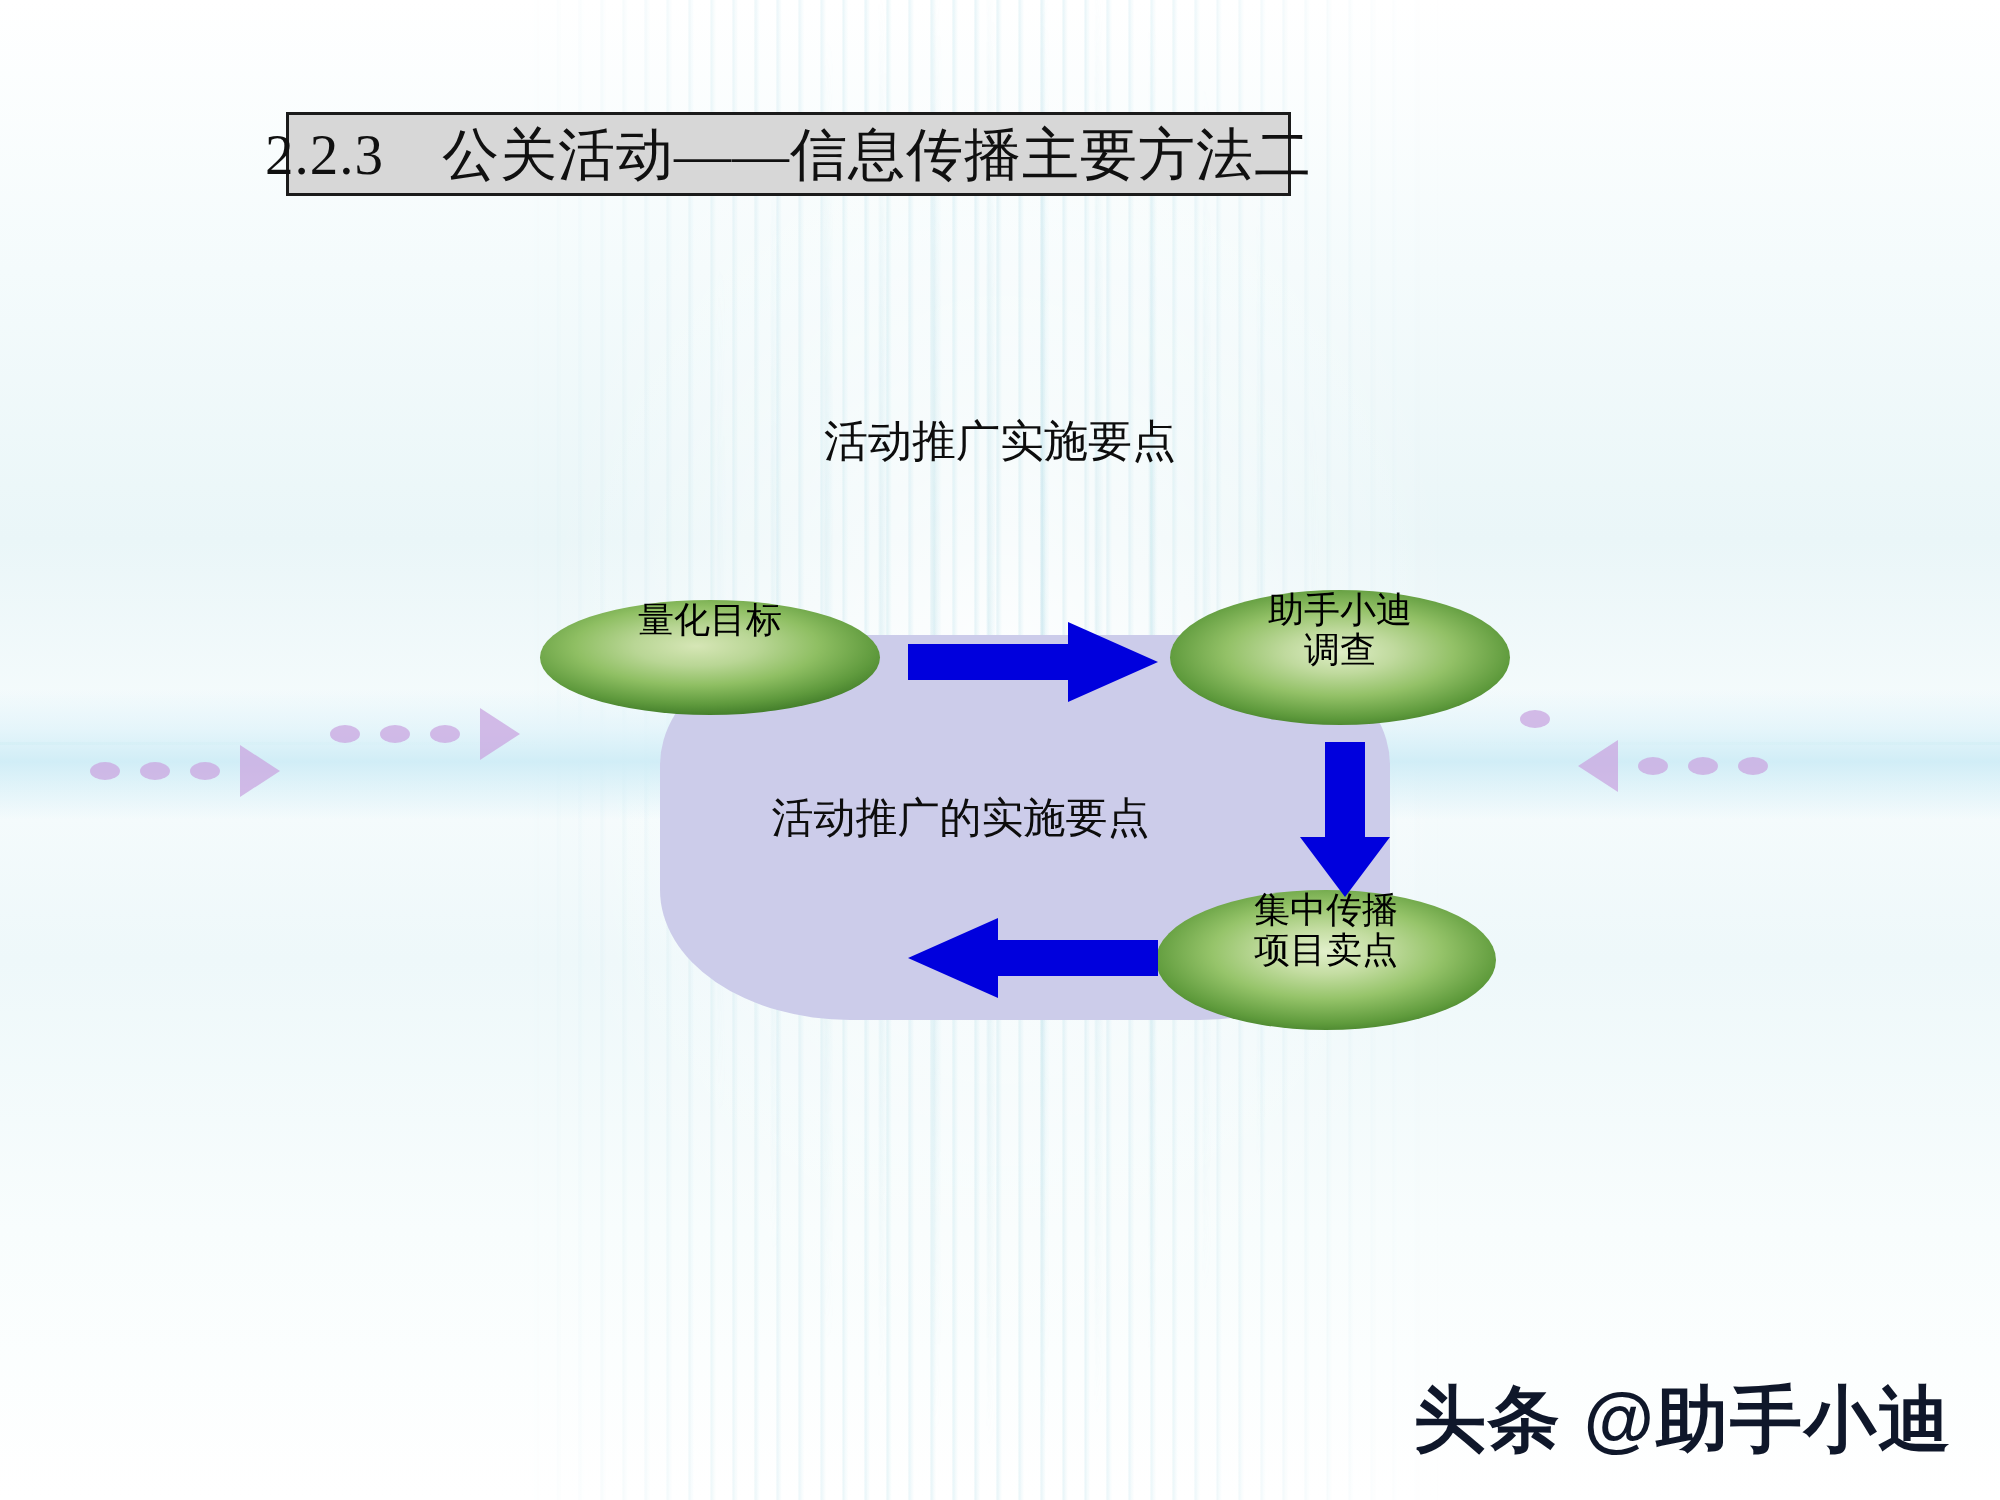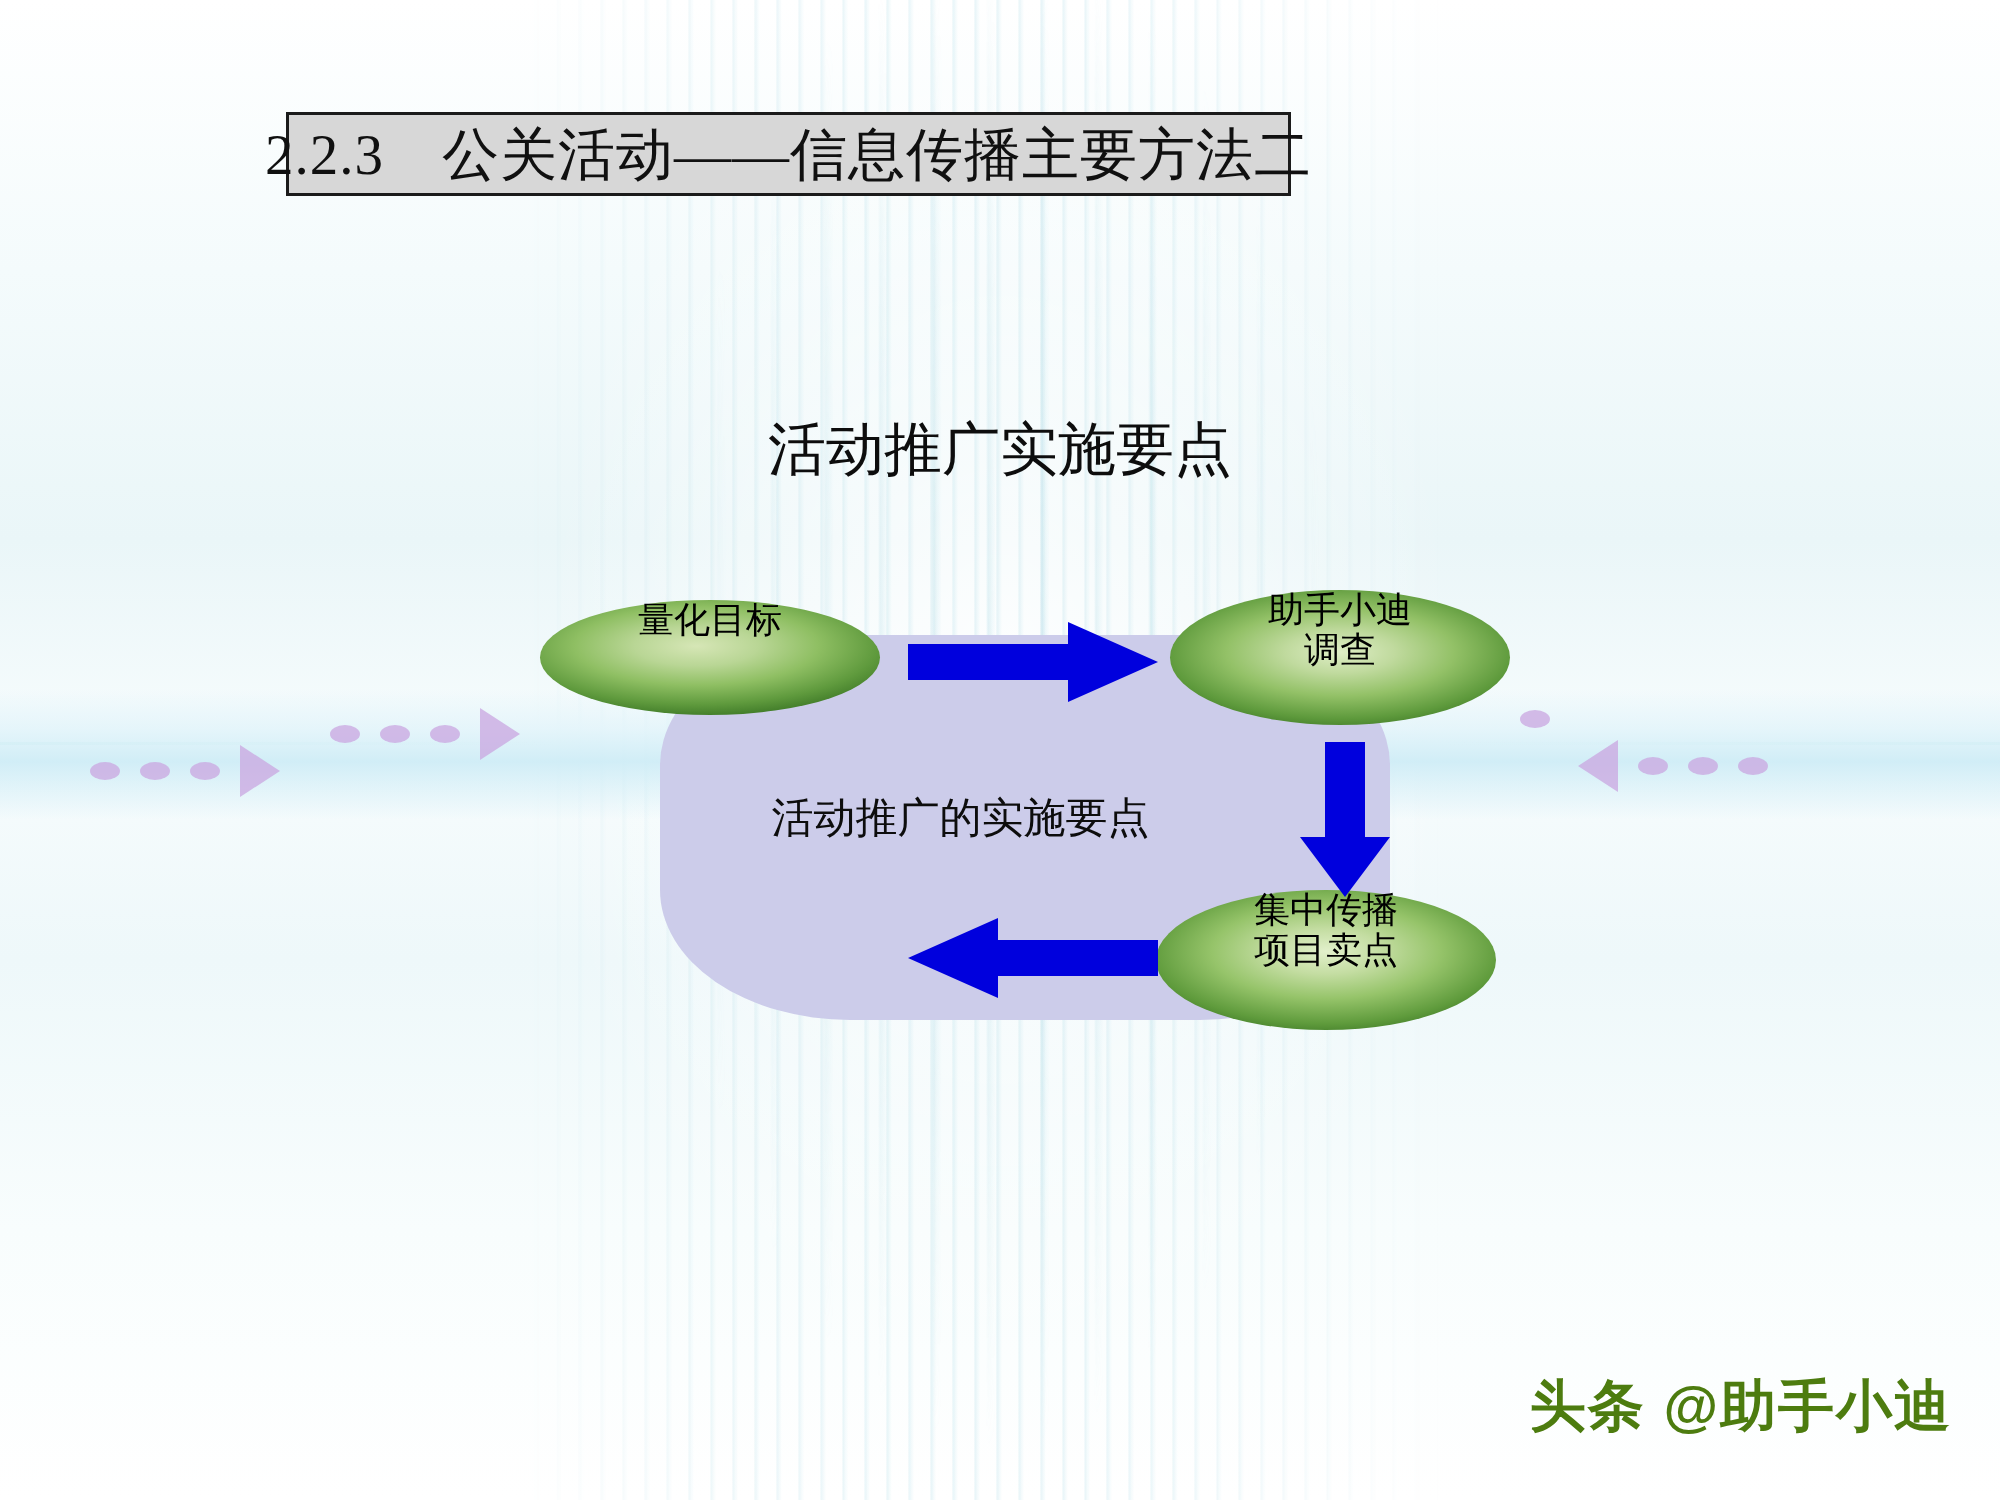--- a/index.html
+++ b/index.html
@@ -149,21 +149,21 @@
     font-family: "Liberation Serif", "DejaVu Serif", serif;
     line-height: 1;
   }
 
   
   #subtitle {
     position: absolute;
     left: 0; right: 0;
     top: 418px;
     text-align: center;
-    font-size: 58px;
+    font-size: 44px;
     color: #0d0d0d;
     font-family: "Liberation Serif", "DejaVu Serif", serif;
     line-height: 1.1;
   }
 
   
   #diagram {
     position: absolute;
     left: 540px;
     top: 600px;
@@ -298,16 +298,16 @@
     <svg class="arrow" style="left:760px; top:142px;" width="90" height="155" viewBox="0 0 90 155">
       <polygon points="25,0 65,0 65,95 90,95 45,155 0,95 25,95" fill="#0000dd"></polygon>
     </svg>
 
     <svg class="arrow" style="left:368px; top:318px;" width="250" height="80" viewBox="0 0 250 80">
       <polygon points="250,22 90,22 90,0 0,40 90,80 90,58 250,58" fill="#0000dd"></polygon>
     </svg>
 
   </div>
 
-  <div style="position:absolute; right:48px; bottom:55px; font-size:56px; color:#4d7c0f;
+  <div style="position:absolute; right:48px; bottom:32px; font-size:72px; color:#0f172a;
               font-family:'Liberation Sans', sans-serif; font-weight:bold; letter-spacing:2px;">头条 @助手小迪</div>
 
 </div>
 
 </body></html>

